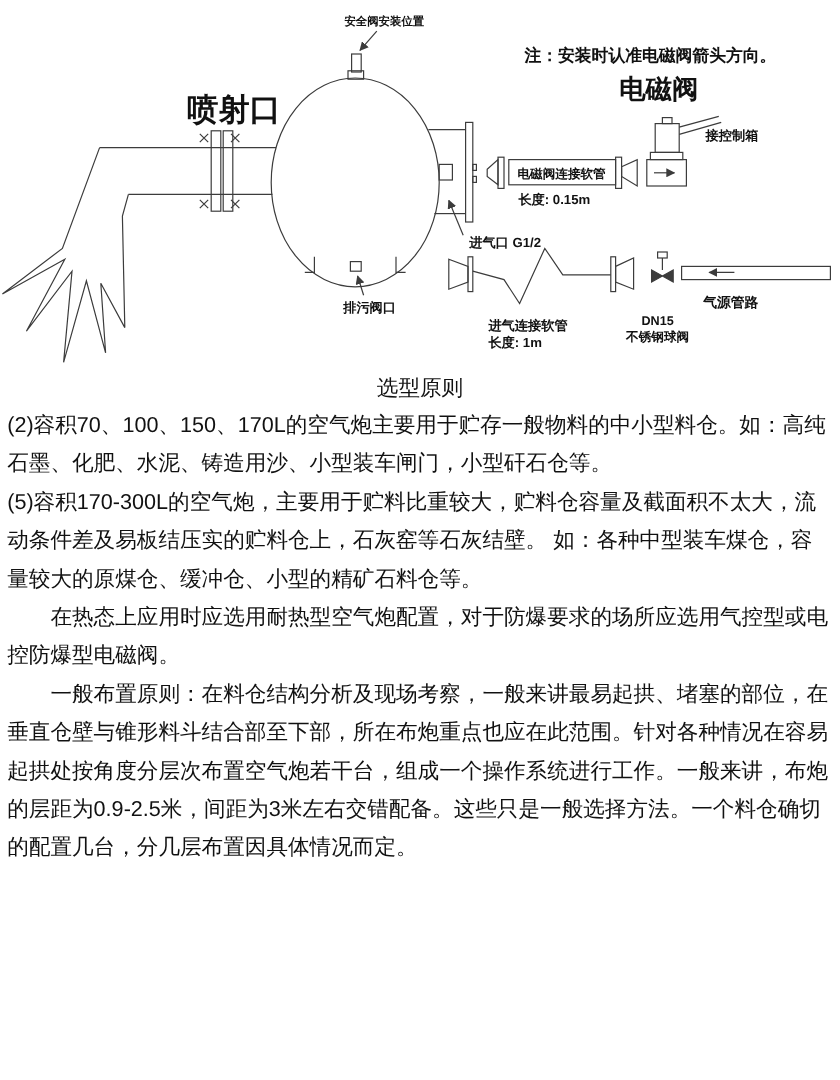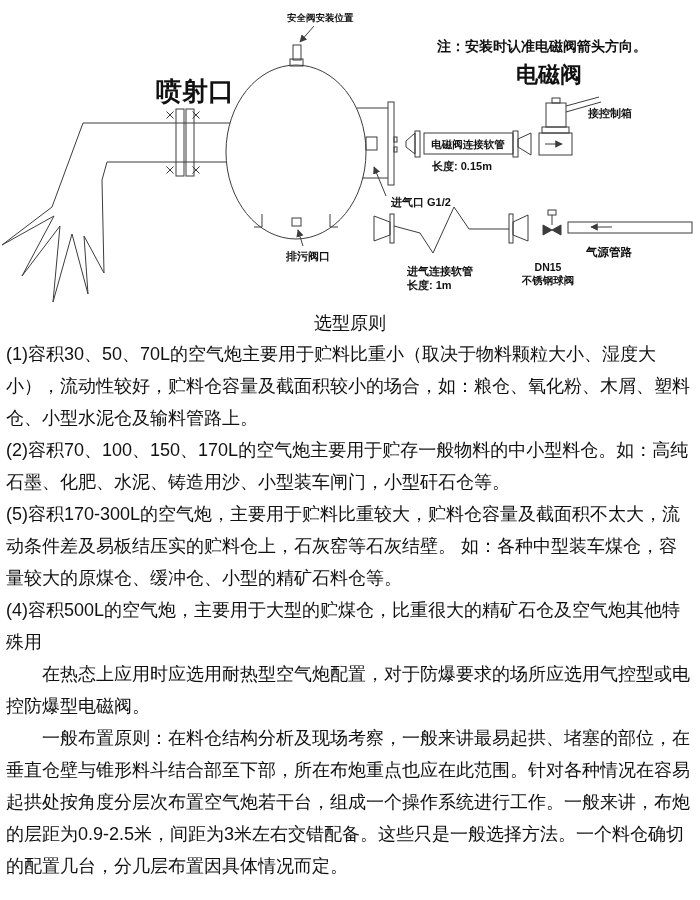--- a/index.html
+++ b/index.html
@@ -127,21 +127,19 @@
 
     <g>
       <rect class="ln" x="568" y="222" width="124" height="11"></rect>
       <line class="ln" x1="612" y1="227" x2="591" y2="227" marker-end="url(#arr)"></line>
     </g>
     <text class="dlbl" x="586" y="256" font-size="11.5">气源管路</text>
   </svg>
 
   <div class="content">
     <h3>选型原则</h3>
-    <p>(1)容积30、50、70L的空气炮主要用于贮料比重小（取决于物料颗粒大小、湿度大小），流动性较好，贮料仓容量及截面积较小的场合，如：粮仓、氧化粉、木屑、塑料仓、小型水泥仓及输料管路上。</p>
     <p>(2)容积70、100、150、170L的空气炮主要用于贮存一般物料的中小型料仓。如：高纯石墨、化肥、水泥、铸造用沙、小型装车闸门，小型矸石仓等。</p>
     <p>(5)容积170-300L的空气炮，主要用于贮料比重较大，贮料仓容量及截面积不太大，流动条件差及易板结压实的贮料仓上，石灰窑等石灰结壁。 如：各种中型装车煤仓，容量较大的原煤仓、缓冲仓、小型的精矿石料仓等。</p>
-    <p>(4)容积500L的空气炮，主要用于大型的贮煤仓，比重很大的精矿石仓及空气炮其他特殊用</p>
     <p class="indent">在热态上应用时应选用耐热型空气炮配置，对于防爆要求的场所应选用气控型或电控防爆型电磁阀。</p>
     <p class="indent">一般布置原则：在料仓结构分析及现场考察，一般来讲最易起拱、堵塞的部位，在垂直仓壁与锥形料斗结合部至下部，所在布炮重点也应在此范围。针对各种情况在容易起拱处按角度分层次布置空气炮若干台，组成一个操作系统进行工作。一般来讲，布炮的层距为0.9-2.5米，间距为3米左右交错配备。这些只是一般选择方法。一个料仓确切的配置几台，分几层布置因具体情况而定。</p>
   </div>
 
 </div>
 
 </body></html>

